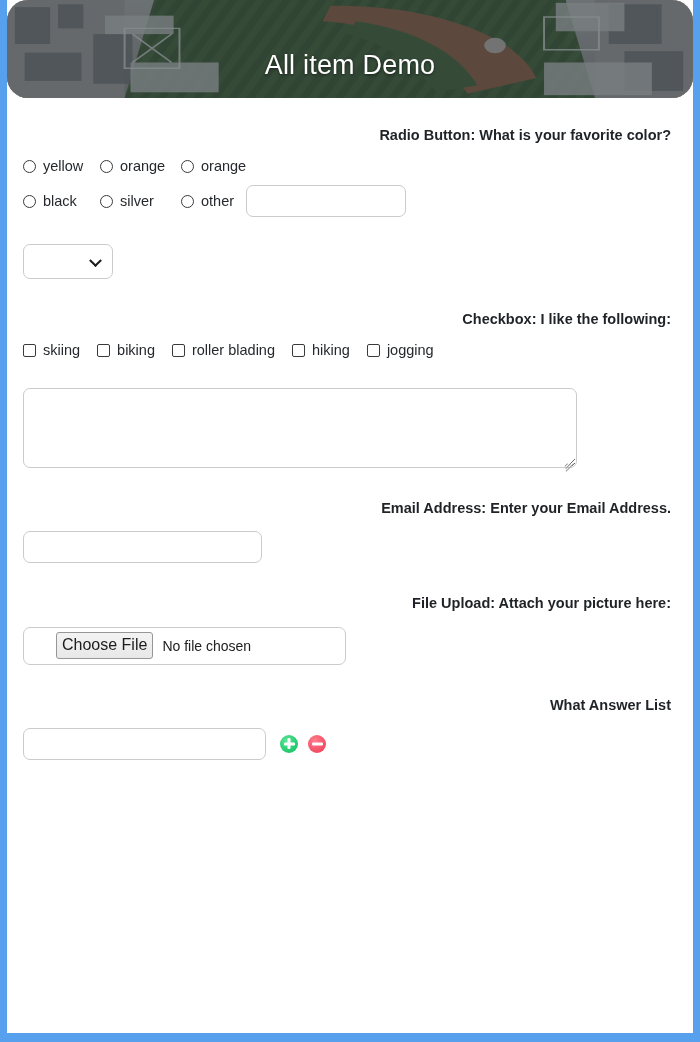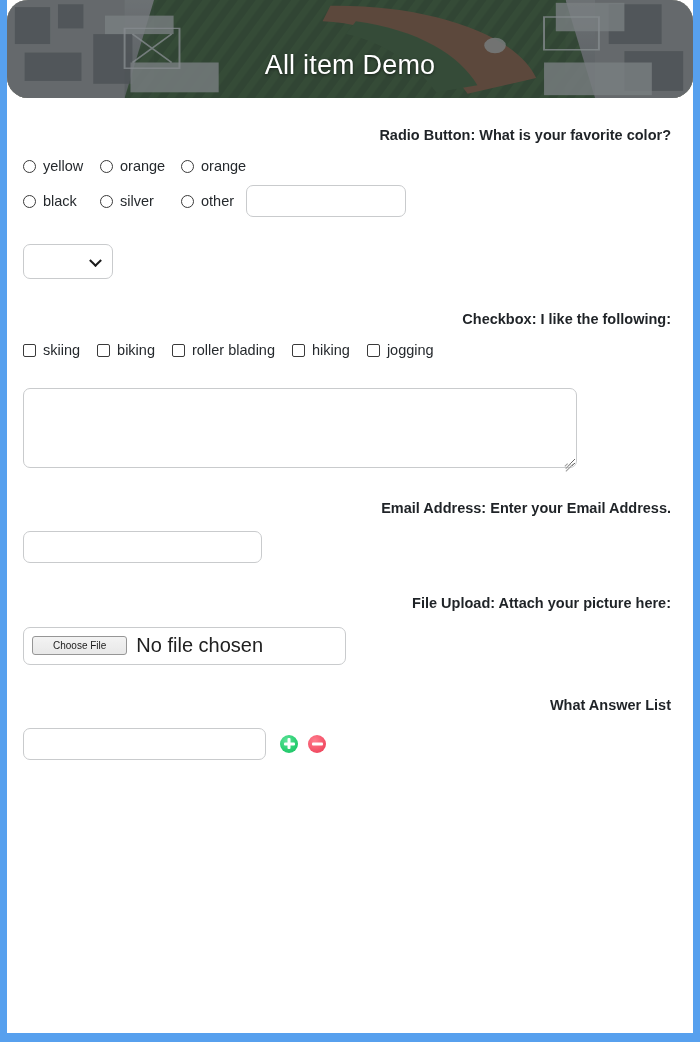--- a/index.html
+++ b/index.html
@@ -144,30 +144,31 @@
   
   .file-wrap {
     width: 323px; height: 38px;
     border: 1px solid #c9cbcd;
     border-radius: 7px;
     background: #fff;
     display: flex; align-items: center;
     padding: 0 8px;
   }
   .file-btn {
-    font-size: 10px;
+    font-size: 16px;
     font-family: "Liberation Sans", sans-serif;
     color: #1b1b1b;
     background: linear-gradient(#f3f3f3, #e8e8e8);
     border: 1px solid #969696;
     border-radius: 3px;
-    padding: 3px 20px;
+    padding: 3px 5px;
     line-height: 1.15;
-  }
-  .file-name { font-size: 20px; color: #202020; margin-left: 9px; }
+    margin-left: 24px;
+  }
+  .file-name { font-size: 14px; color: #202020; margin-left: 9px; }
 
   
   .list-row { display: flex; align-items: center; }
   .icon-btn {
     width: 18px; height: 18px;
     border-radius: 50%;
     margin-left: 10px;
     position: relative;
     flex: 0 0 auto;
   }

